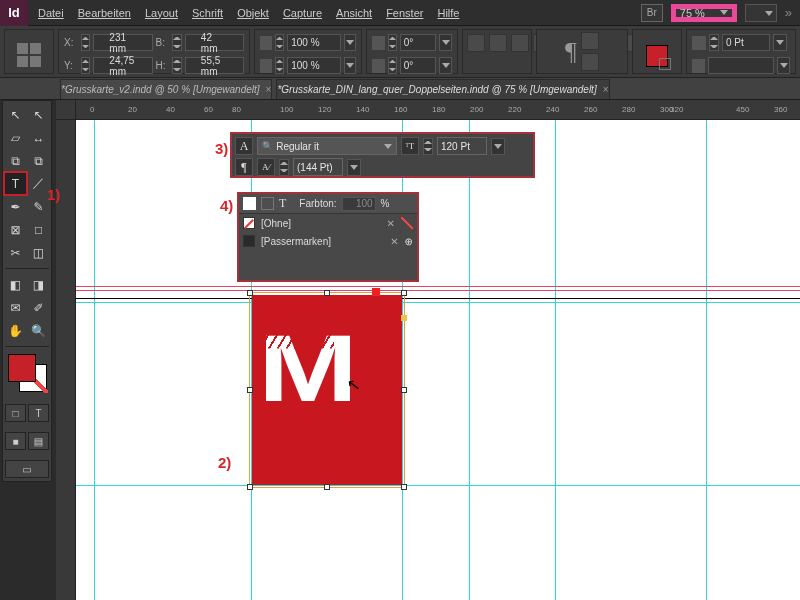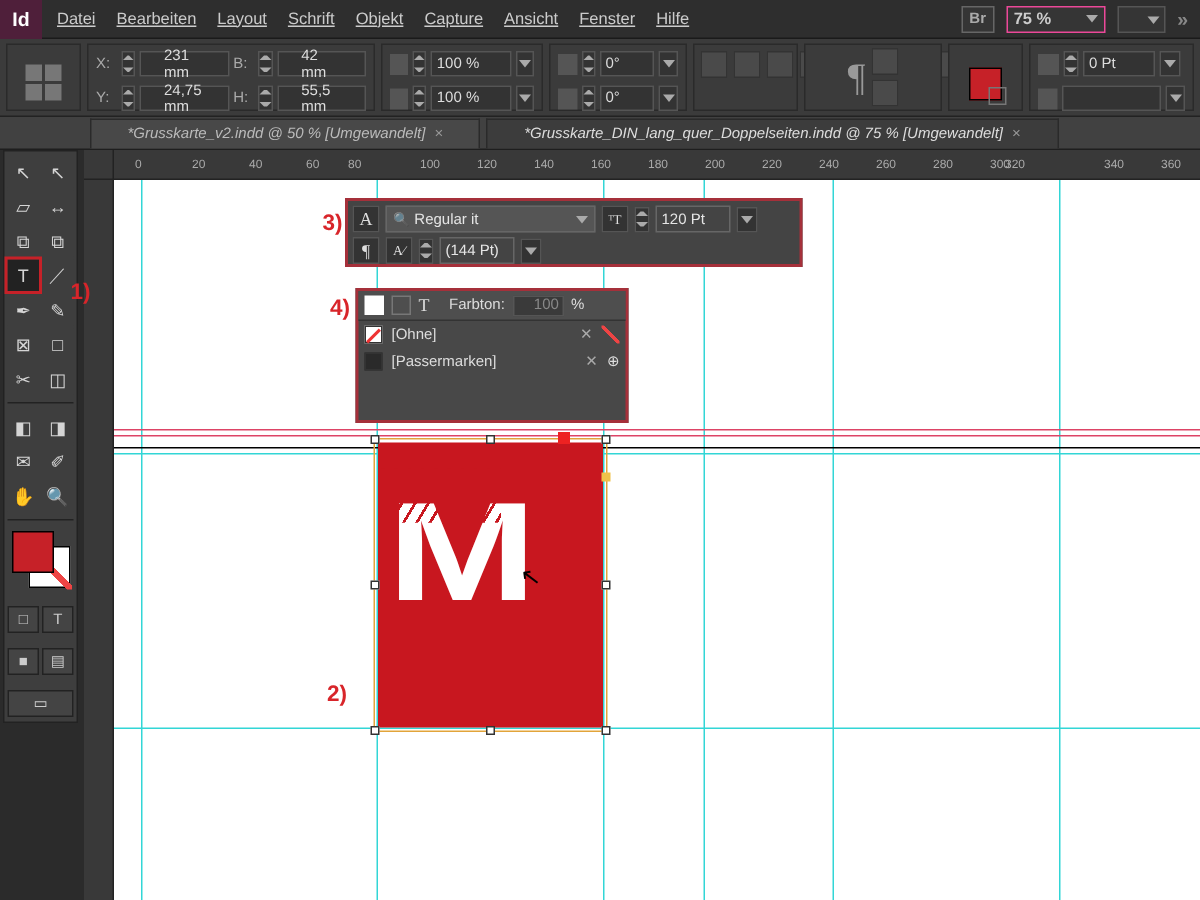--- a/index.html
+++ b/index.html
@@ -3,23 +3,23 @@
 <meta charset="utf-8">
 <style>
   * { box-sizing: border-box; margin: 0; padding: 0; font-family: Tahoma, Arial, sans-serif; }
   body { background: #2b2b2b; width: 800px; height: 600px; overflow: hidden; color: #ccc; font-size: 11px; position: relative; }
 
   
   .menubar { height: 26px; background: #2e2e2e; display: flex; align-items: center; border-bottom: 1px solid #1a1a1a; }
   .app-icon { width: 28px; height: 26px; background: #4f1f3a; color: #fff; display:flex; align-items:center; justify-content:center; font-size:13px; font-weight:bold; }
   .menu-items { display:flex; gap:14px; padding-left:10px; }
   .menu-items span { cursor: default; color:#ccc;text-decoration:underline; }
-  .menubar-right { margin-left:auto; display:flex; align-items:center; gap:8px; padding-right:8px;font-weight:bold; }
+  .menubar-right { margin-left:auto; display:flex; align-items:center; gap:8px; padding-right:8px; }
   .br-box { width:22px; height:18px; border:1px solid #666; display:flex; align-items:center; justify-content:center; font-size:10px; color:#aaa; background:#353535;}
-  .zoom-box { width:66px; height:18px; background:#353535; border:1px solid #ec4899; display:flex; align-items:center; justify-content:space-between; padding:0 4px; }
+  .zoom-box { width:66px; height:18px; background:#353535; border:5px solid #ec4899; display:flex; align-items:center; justify-content:space-between; padding:0 4px; }
   .tri-down { width:0; height:0; border-left:4px solid transparent; border-right:4px solid transparent; border-top:5px solid #aaa; }
   .scr-box { width:32px; height:18px; background:#353535; border:1px solid #555; position:relative;}
   .scr-box .tri-down{ position:absolute; right:3px; top:6px;}
   .chev { color:#888; font-size:13px;}
 
   
   .controlbar { height:52px; background:#3b3b3b; border-bottom:1px solid #222; display:flex; padding:3px 4px; gap:4px; }
   .ctrl-section { border:1px solid #2a2a2a; background:#3b3b3b; display:flex; flex-direction:column; }
   .ctrl-a { width:50px; align-items:center; justify-content:center;}
   .grid4 { width:24px; height:24px; display:grid; grid-template-columns:1fr 1fr; grid-template-rows:1fr 1fr; gap:2px; margin-top:6px;}
@@ -41,21 +41,21 @@
   .bigP{ font-family:serif; color:#999; font-size:26px;}
   .ctrl-fill{ width:50px; display:flex; align-items:center; justify-content:center;}
   .fillsw{ width:22px; height:22px; background:#c62128; border:1px solid #000; position:relative; margin-top:8px;}
   .fillsw::after{ content:""; position:absolute; right:-4px; bottom:-4px; width:10px; height:10px; border:1px solid #777;}
   .ctrl-stroke{ width:110px; padding:4px 5px; gap:6px;}
   .ctrl-icons{ flex:1; display:flex; flex-wrap:wrap; gap:4px; padding:4px; align-content:flex-start;}
   .ticon{ width:18px; height:18px; background:#4a4a4a; border:1px solid #333;}
 
   
   .doctabs{ height:22px; background:#414141; display:flex; align-items:flex-end; padding-left:60px; gap:4px; border-bottom:1px solid #1e1e1e;}
-  .tab{ height:20px; background:#484848; border:1px solid #2a2a2a; border-bottom:none; padding:2px 24px; font-size:10px; font-style:italic; color:#bbb; display:flex; align-items:center; gap:6px; cursor:default;justify-content:space-between;}
+  .tab{ height:20px; background:#484848; border:1px solid #2a2a2a; border-bottom:none; padding:2px 0; font-size:10px; font-style:italic; color:#bbb; display:flex; align-items:center; gap:6px; cursor:default;justify-content:space-between;}
   .tab.active{ background:#3c3c3c; color:#ddd;}
   .tab .x{ font-style:normal; font-size:10px; color:#999;}
 
   
   .toolbox{ position:absolute; left:2px; top:100px; width:50px; background:#3e3e3e; border:1px solid #222; padding:3px 2px; display:flex; flex-wrap:wrap; gap:2px; align-content:flex-start;}
   .tool{ width:21px; height:21px; background:#3e3e3e; display:flex; align-items:center; justify-content:center; color:#d5d5d5; font-size:12px; cursor:default; font-family:sans-serif;}
   .tool.sel{ outline:2px solid #c62128; background:#222;}
   .tool-div{ width:46px; height:1px; background:#222; margin:3px 0;}
   .swatches{ width:46px; height:40px; position:relative; margin-top:2px;}
   .sw-main{ position:absolute; width:28px; height:28px; background:#c62128; border:1px solid #000; top:0; left:3px;}
@@ -378,21 +378,21 @@
     <span style="left:280px">140</span>
     <span style="left:318px">160</span>
     <span style="left:356px">180</span>
     <span style="left:394px">200</span>
     <span style="left:432px">220</span>
     <span style="left:470px">240</span>
     <span style="left:508px">260</span>
     <span style="left:546px">280</span>
     <span style="left:584px">300</span>
     <span style="left:594px">320</span>
-    <span style="left:660px">340</span>
+    <span style="left:660px">450</span>
     <span style="left:698px">360</span>
   </div>
   <div class="ruler-v"></div>
 
   <div class="canvas">
 
     <div class="guide-v" style="left:18px"></div>
     <div class="guide-v" style="left:175px"></div>
     <div class="guide-v" style="left:326px"></div>
     <div class="guide-v" style="left:393px"></div>

